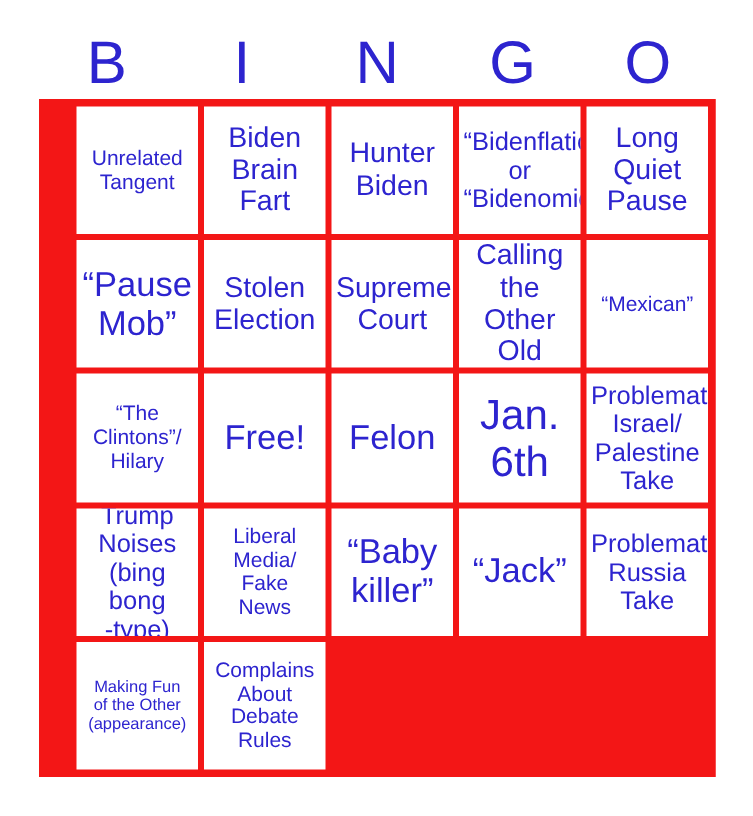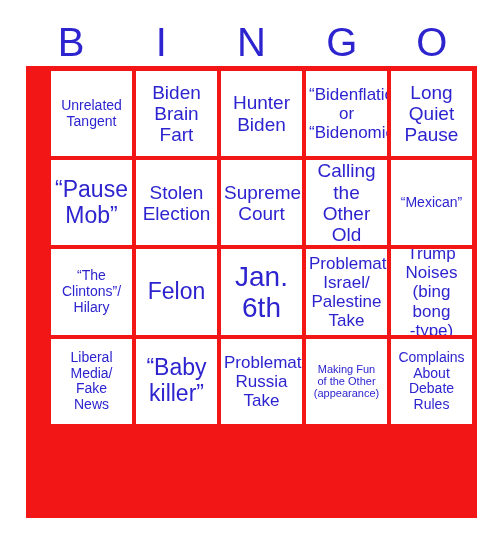--- a/index.html
+++ b/index.html
@@ -137,20 +137,23 @@
       </div>
       <div class="cell">
         <span class="cell-text sz-sm">“Mexican”</span>
       </div>
       <div class="cell">
         <span class="cell-text sz-sm">“The
 Clintons”/
 Hilary</span>
       </div>
       <div class="cell">
+        <span class="cell-text sz-lg">Free!</span>
+      </div>
+      <div class="cell">
         <span class="cell-text sz-lg">Felon</span>
       </div>
       <div class="cell">
         <span class="cell-text sz-xl">Jan.
 6th</span>
       </div>
       <div class="cell">
         <span class="cell-text sz-xs">Problematic
 Israel/
 Palestine
@@ -166,20 +169,23 @@
         <span class="cell-text sz-sm">Liberal
 Media/
 Fake
 News</span>
       </div>
       <div class="cell">
         <span class="cell-text sz-lg">“Baby
 killer”</span>
       </div>
       <div class="cell">
+        <span class="cell-text sz-lg">“Jack”</span>
+      </div>
+      <div class="cell">
         <span class="cell-text sz-xs">Problematic
 Russia
 Take</span>
       </div>
       <div class="cell">
         <span class="cell-text sz-xxs">Making Fun
 of the Other
 (appearance)</span>
       </div>
       <div class="cell">

